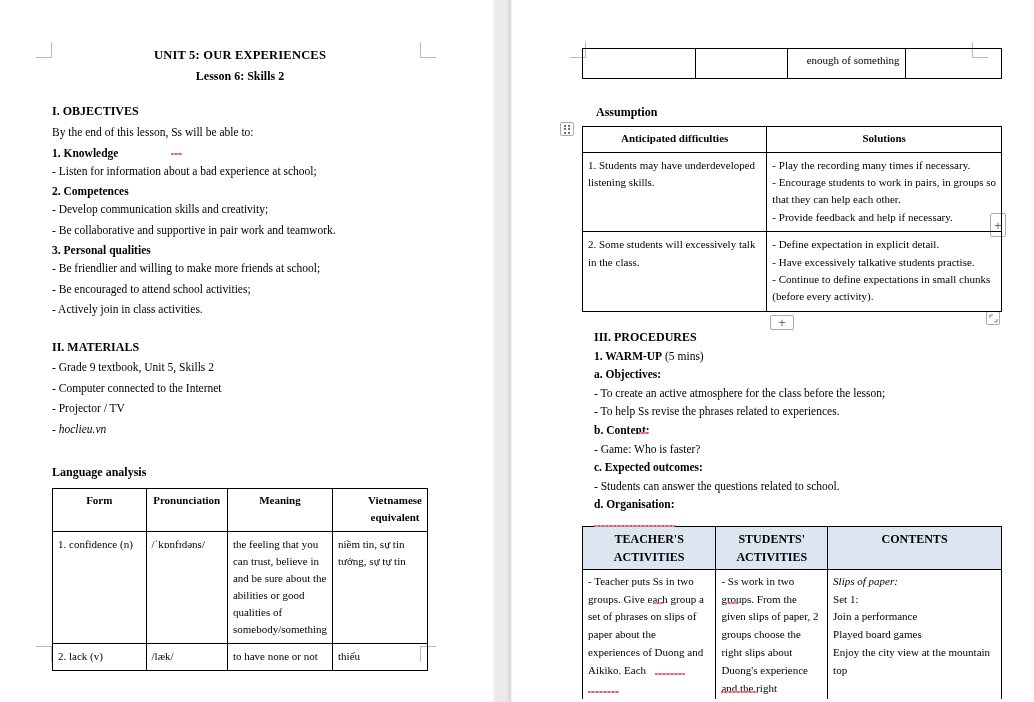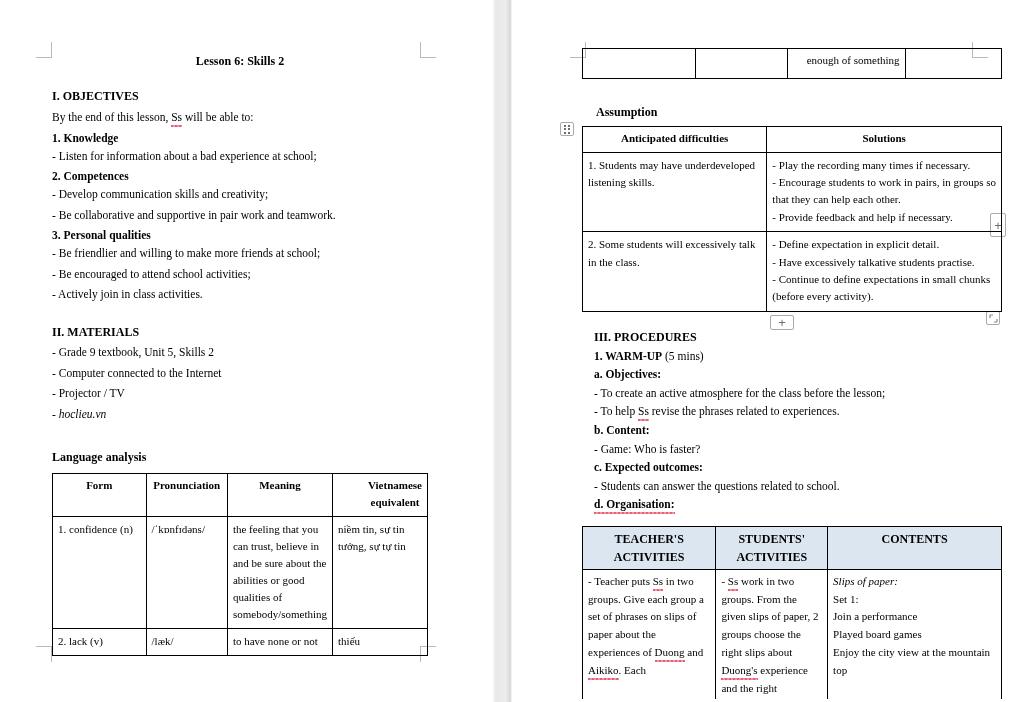--- a/index.html
+++ b/index.html
@@ -50,21 +50,21 @@
   .h1       { font-weight:bold; font-size:12px; margin-top:14px; margin-bottom:7px; }
   .h2       { font-weight:bold; font-size:11.5px; margin-bottom:6px; }
   .p        { font-size:11.5px; margin-bottom:7px; line-height:1.18; }
   .p.tight  { margin-bottom:5px; }
   .spacer-s { height:10px; }
   .spacer-m { height:20px; }
 
   
   .sp {
     position: relative;
-    padding-bottom: 3px;
+    padding-bottom: 16px;
   }
   .sp::after {
     content:""; position:absolute; left:0; right:0; bottom:-1px; height:2px;
     background:
       repeating-linear-gradient(90deg,#e8556e 0 2px, #f08e9f 2px 4px);
     opacity:.95;
   }
 
   
   table.doc {
@@ -157,20 +157,21 @@
       <i class="h"></i>
       <i class="v"></i>
     </div>
   <div class="cmark br" style="left:420px; top:646px;">
       <i class="h"></i>
       <i class="v"></i>
     </div>
 
   <div class="page-body" id="left-body">
 
+    <div class="ctr t-title">UNIT 5:  OUR EXPERIENCES</div>
     <div class="ctr t-sub" style="margin-top:6px;">Lesson 6: Skills 2</div>
 
     <div class="spacer-m"></div>
 
     <div class="h1" style="margin-top:0;">I. OBJECTIVES</div>
 
     <div class="p"><span>By the end of this lesson, </span><span class="sp">Ss</span><span> will be able to:</span></div>
 
     <div class="h2">1. Knowledge</div>
     <div class="p">- Listen for information about a bad experience at school;</div>

